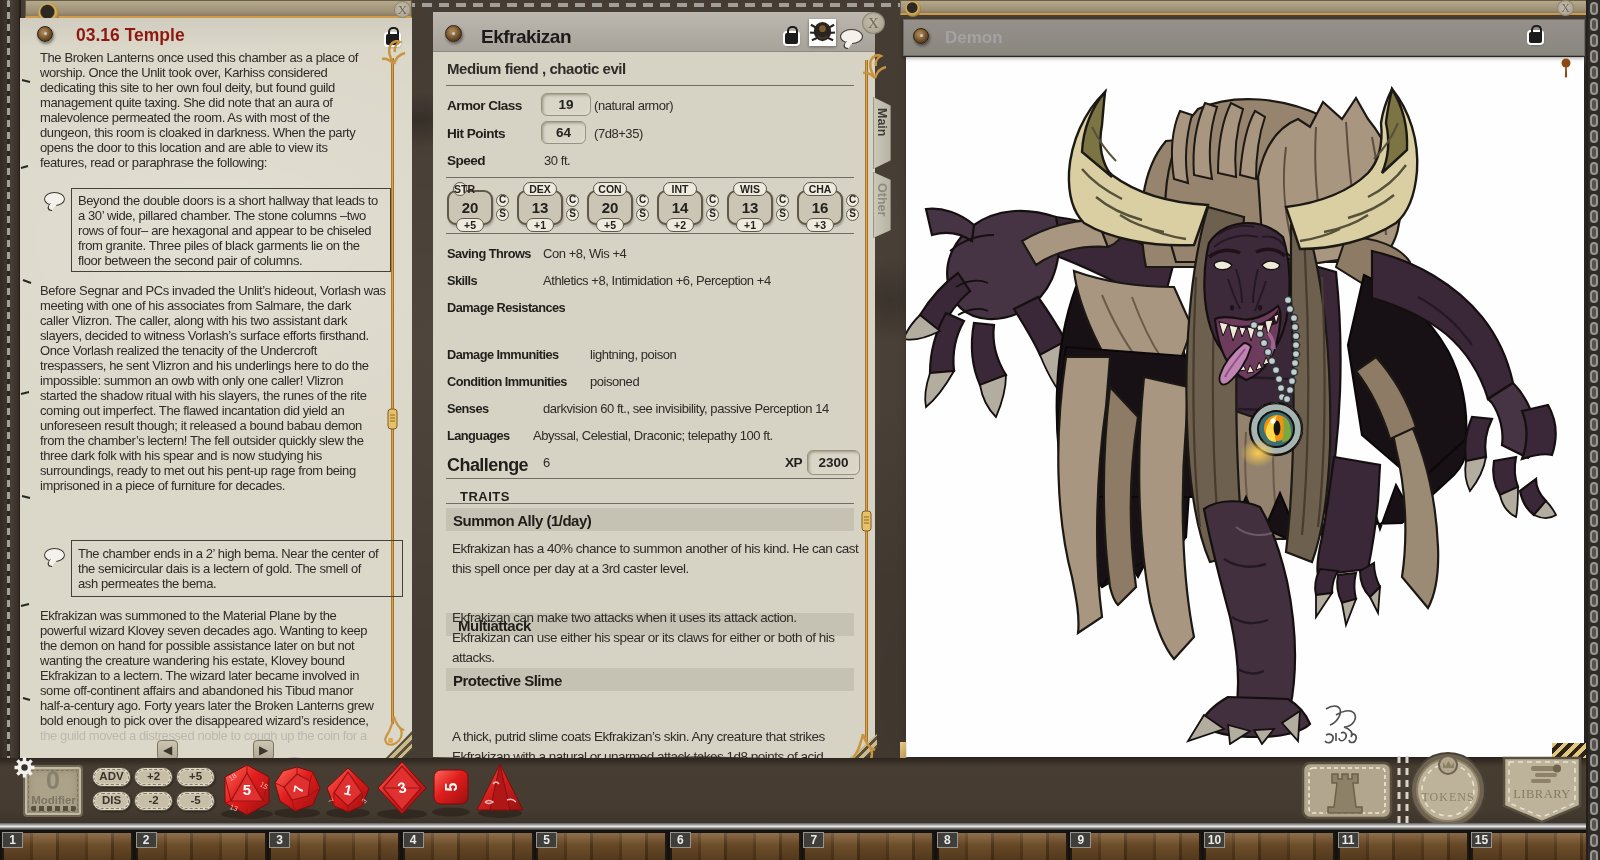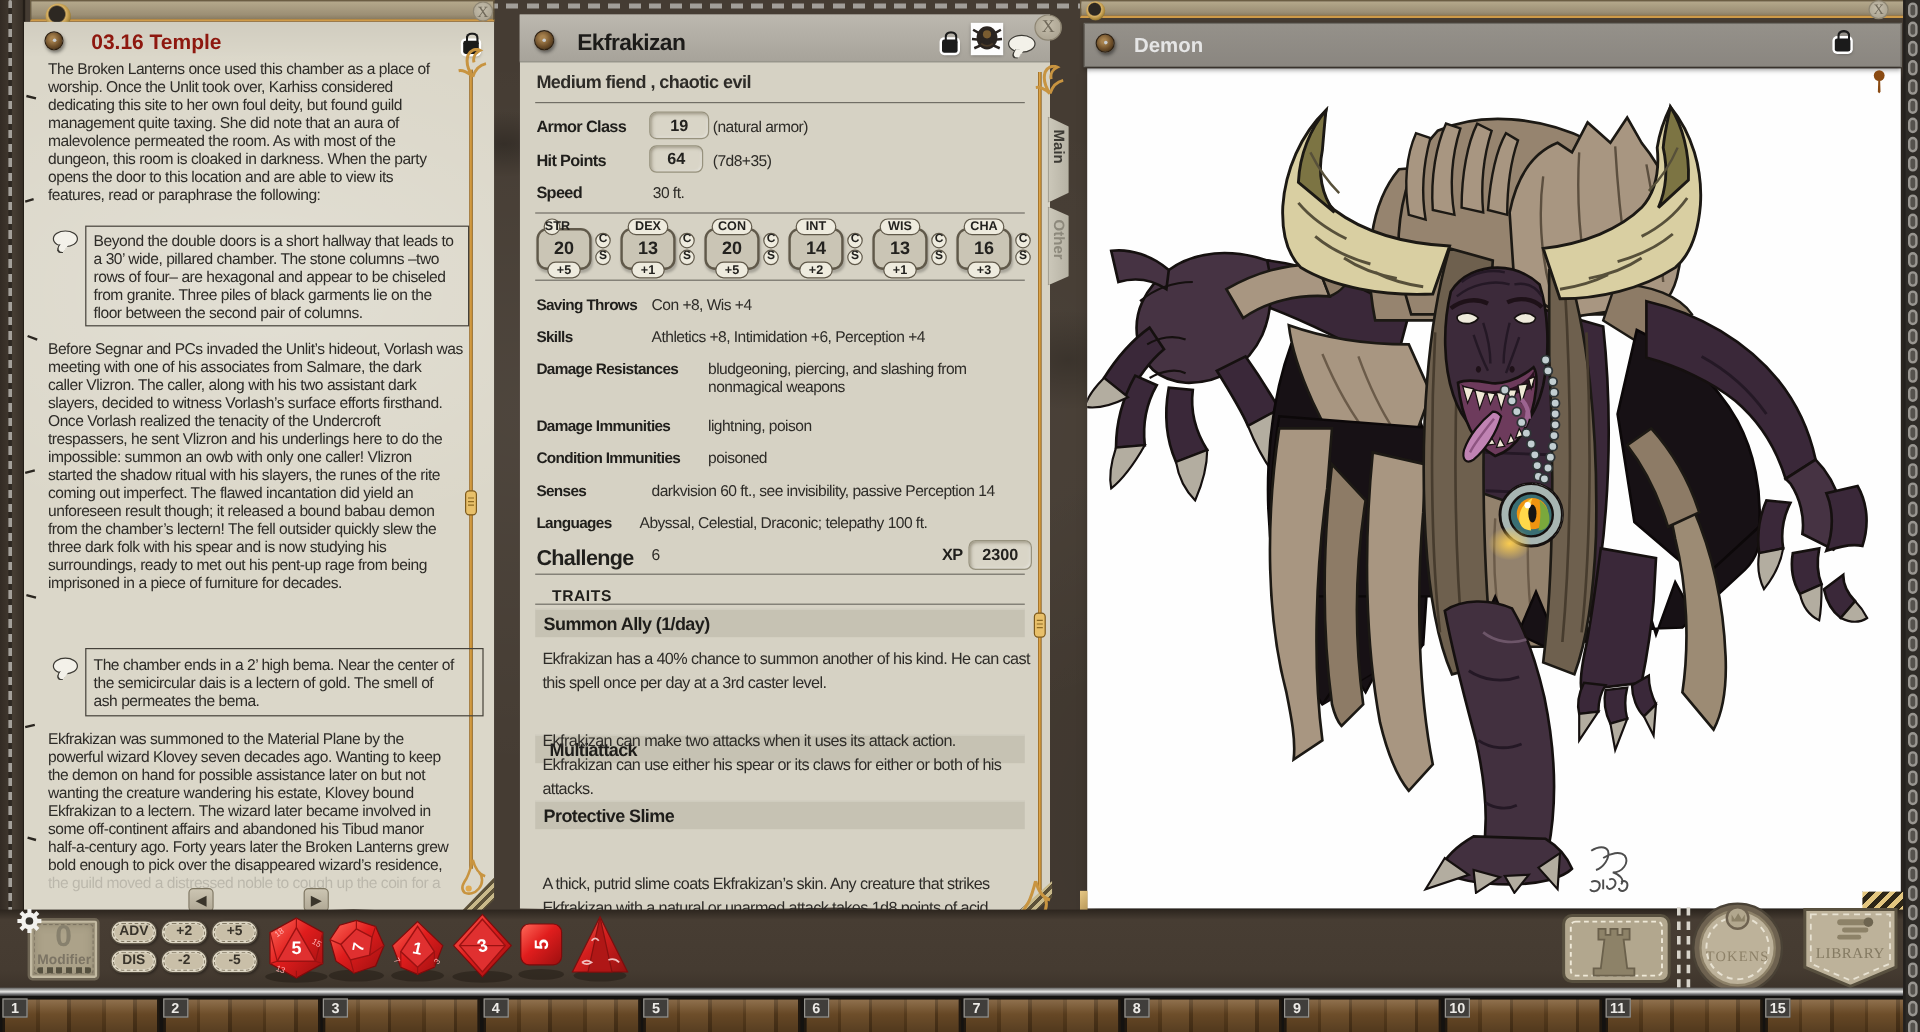--- a/index.html
+++ b/index.html
@@ -110,21 +110,21 @@
 
   
   #imgwin { left:900px; top:0; width:688px; height:775px; }
   #imgwin .tanbar { position:absolute; left:0; top:0; width:688px; height:15px; }
   #imgwin .grommet { position:absolute; left:5px; top:1px; width:16px; height:16px; }
   #imgwin .xbtn { position:absolute; left:657px; top:0px; width:17px; height:16px; font-size:12px; line-height:15px; }
   #imgwin .hdr { position:absolute; left:3px; top:19px; width:682px; height:37px;
     background:linear-gradient(180deg,#95918a,#8a8680); border:1px solid #6e6b64;
     box-shadow:0 2px 4px rgba(0,0,0,.4); }
   #imgwin .knob { position:absolute; left:13px; top:28px; width:16px; height:16px; }
-  #imgwin .title { position:absolute; left:45px; top:28px; font-size:17px; font-weight:bold; color:#e5e5e5; }
+  #imgwin .title { position:absolute; left:45px; top:28px; font-size:17px; font-weight:bold; color:#a3a3a3; }
   #imgwin .lockw { position:absolute; left:629px; top:32px; }
   #imgwin .canvas { position:absolute; left:6px; top:57px; width:678px; height:700px; background:#fefefe;
     box-shadow:4px 5px 9px rgba(0,0,0,.5); }
   #imgwin .cornerL { position:absolute; left:0px; top:742px; width:18px; height:26px;
     background:linear-gradient(135deg,#e8c987,#8a6a2c); clip-path:polygon(0 0,35% 0,35% 65%,100% 65%,100% 100%,0 100%); }
   #imgwin .cornerR { position:absolute; left:652px; top:743px; width:36px; height:31px;
     background:repeating-linear-gradient(135deg,#e3c67f 0 4px,#2d2617 4px 8px); }
   .pin { position:absolute; }
 
   
@@ -270,21 +270,20 @@
       <div class="cs" style="left:413px; top:182px;">C</div>
       <div class="cs" style="left:413px; top:196px;">S</div>
     </div>
 
   <div class="hr" style="top:221px;"></div>
   <div class="nlabel" style="left:14px; top:234px;">Saving Throws</div>
   <div class="ntext" style="left:110px; top:234px;">Con +8, Wis +4</div>
   <div class="nlabel" style="left:14px; top:261px;">Skills</div>
   <div class="ntext" style="left:110px; top:261px;">Athletics +8, Intimidation +6, Perception +4</div>
   <div class="nlabel" style="left:14px; top:288px;">Damage Resistances</div>
-  <div class="ntext" style="left:157px; top:288px;">bludgeoning, piercing, and slashing from<br>nonmagical weapons</div>
   <div class="nlabel" style="left:14px; top:335px;">Damage Immunities</div>
   <div class="ntext" style="left:157px; top:335px;">lightning, poison</div>
   <div class="nlabel" style="left:14px; top:362px;">Condition Immunities</div>
   <div class="ntext" style="left:157px; top:362px;">poisoned</div>
   <div class="nlabel" style="left:14px; top:389px;">Senses</div>
   <div class="ntext" style="left:110px; top:389px;">darkvision 60 ft., see invisibility, passive Perception 14</div>
   <div class="nlabel" style="left:14px; top:416px;">Languages</div>
   <div class="ntext" style="left:100px; top:416px;">Abyssal, Celestial, Draconic; telepathy 100 ft.</div>
   <div class="nlabel" style="left:14px; top:443px; font-size:18px;">Challenge</div>
   <div class="ntext" style="left:110px; top:443px;">6</div>

